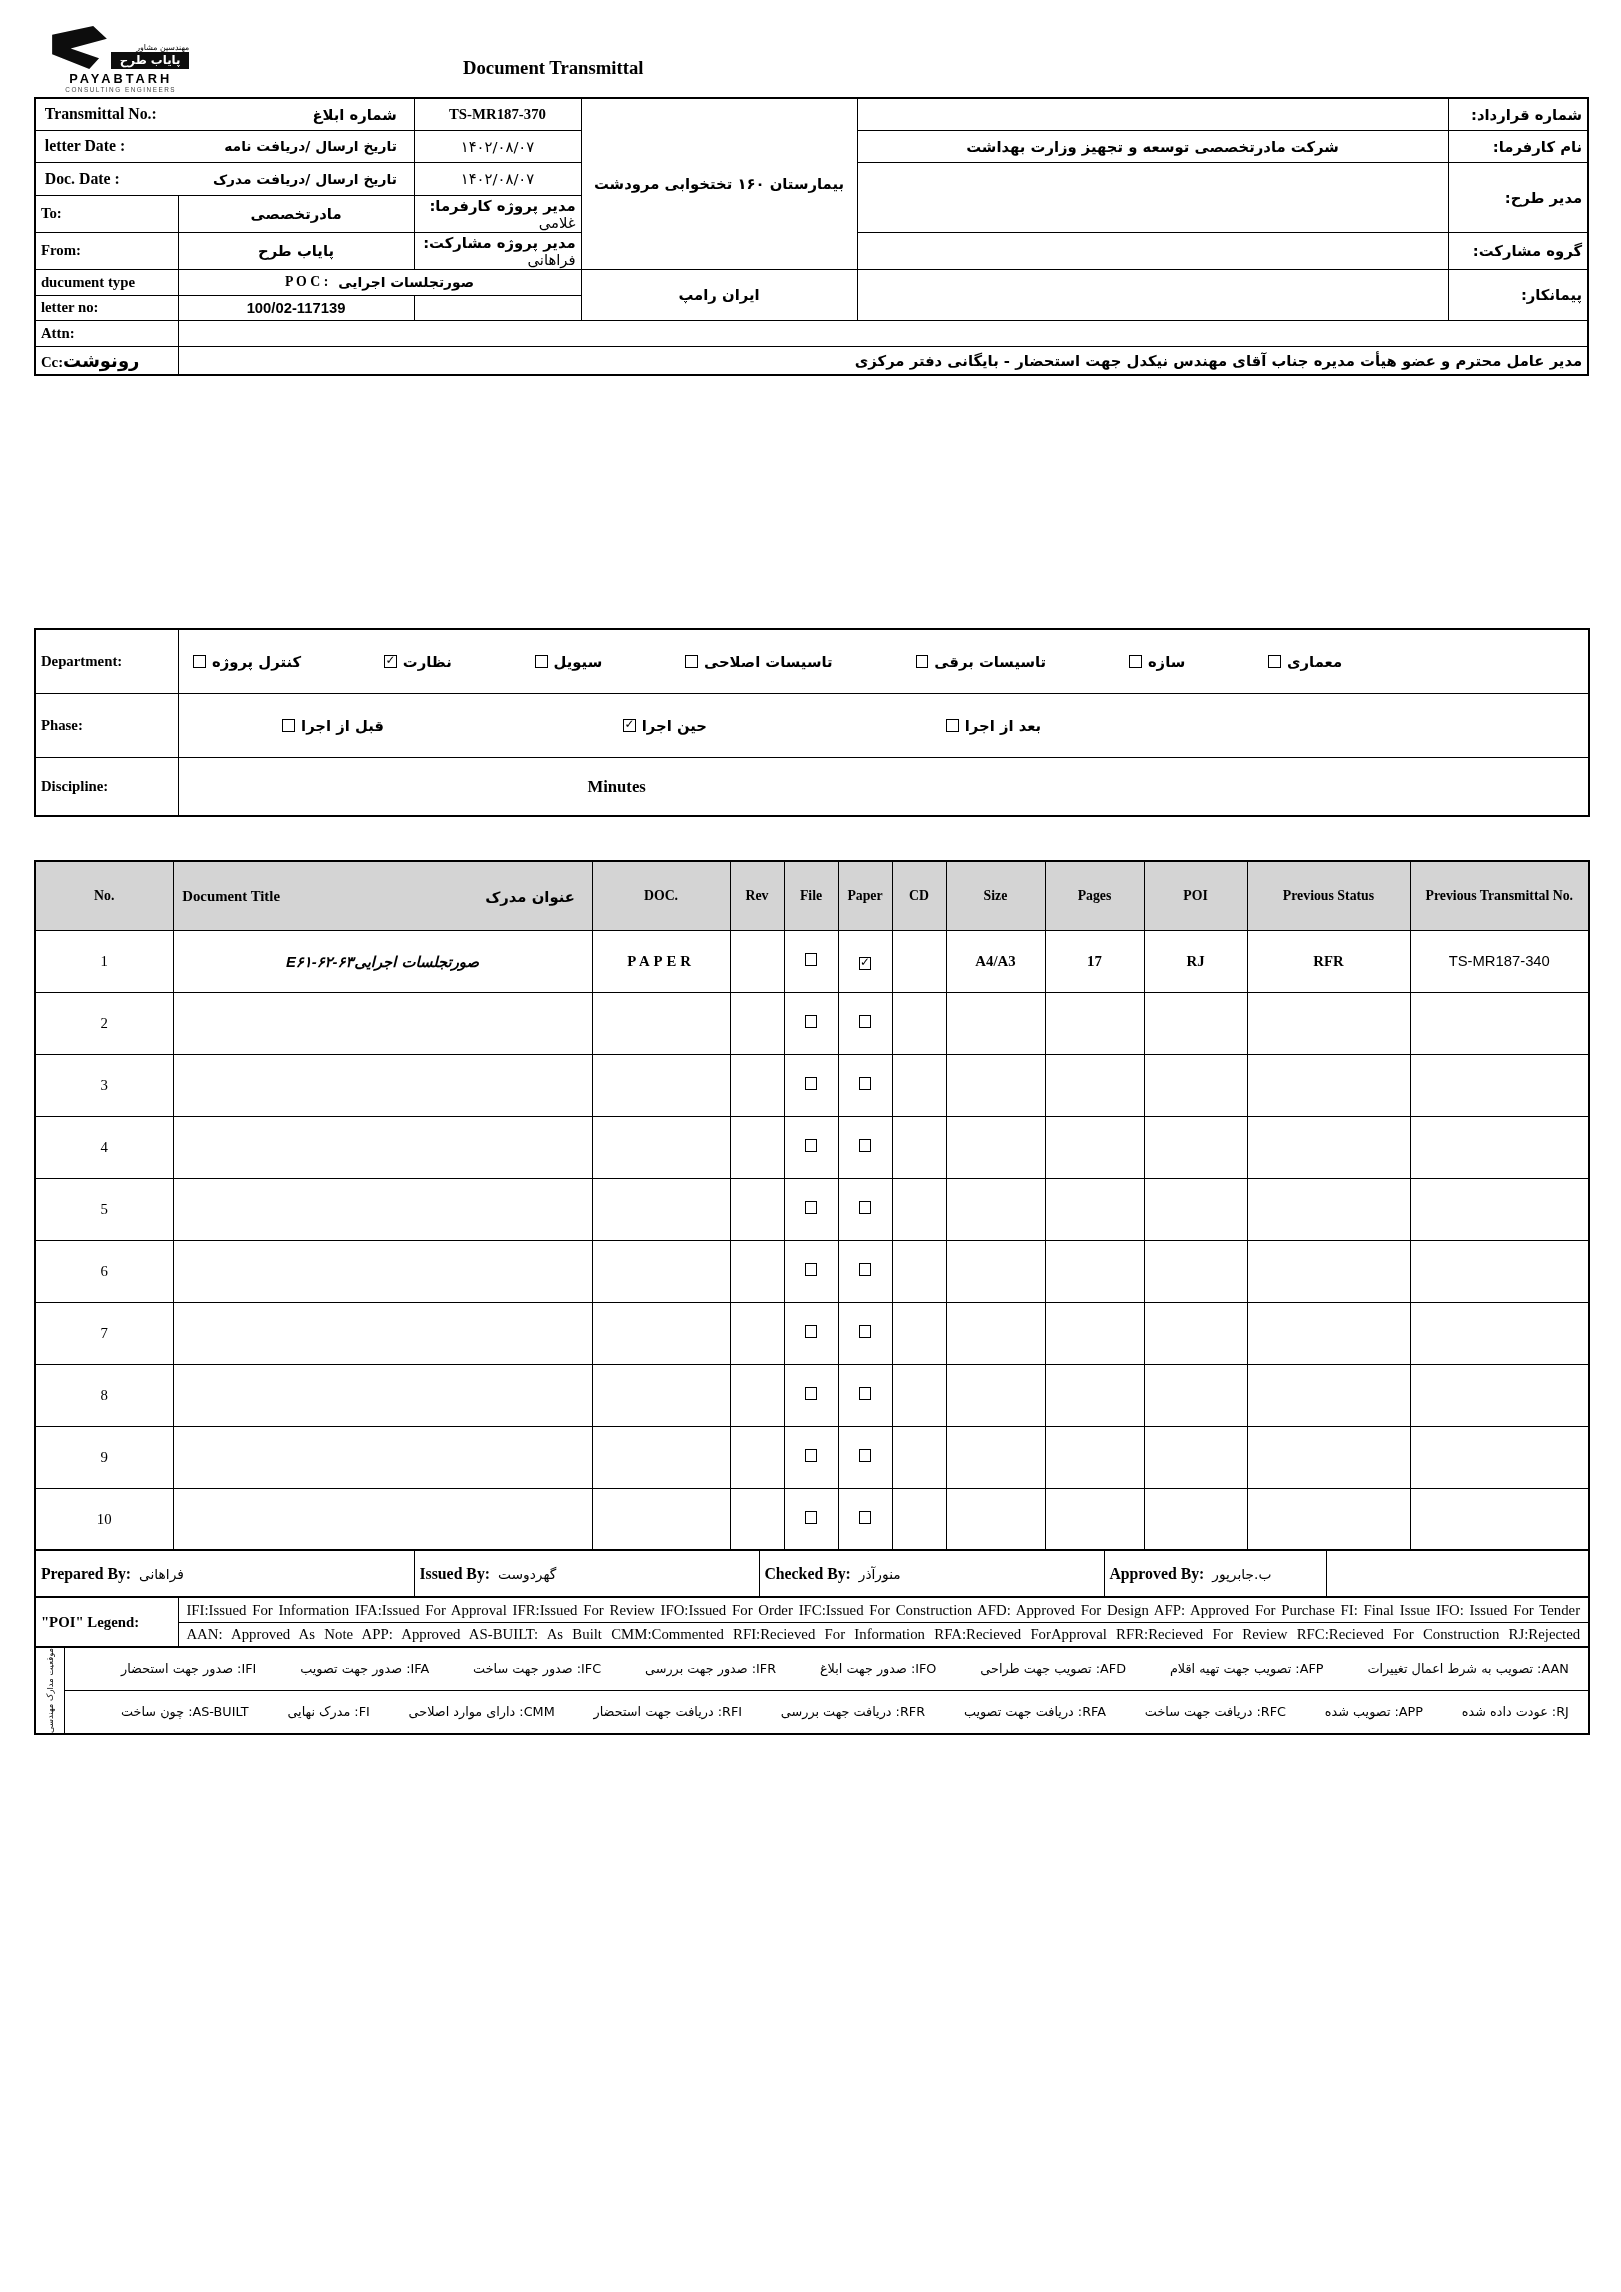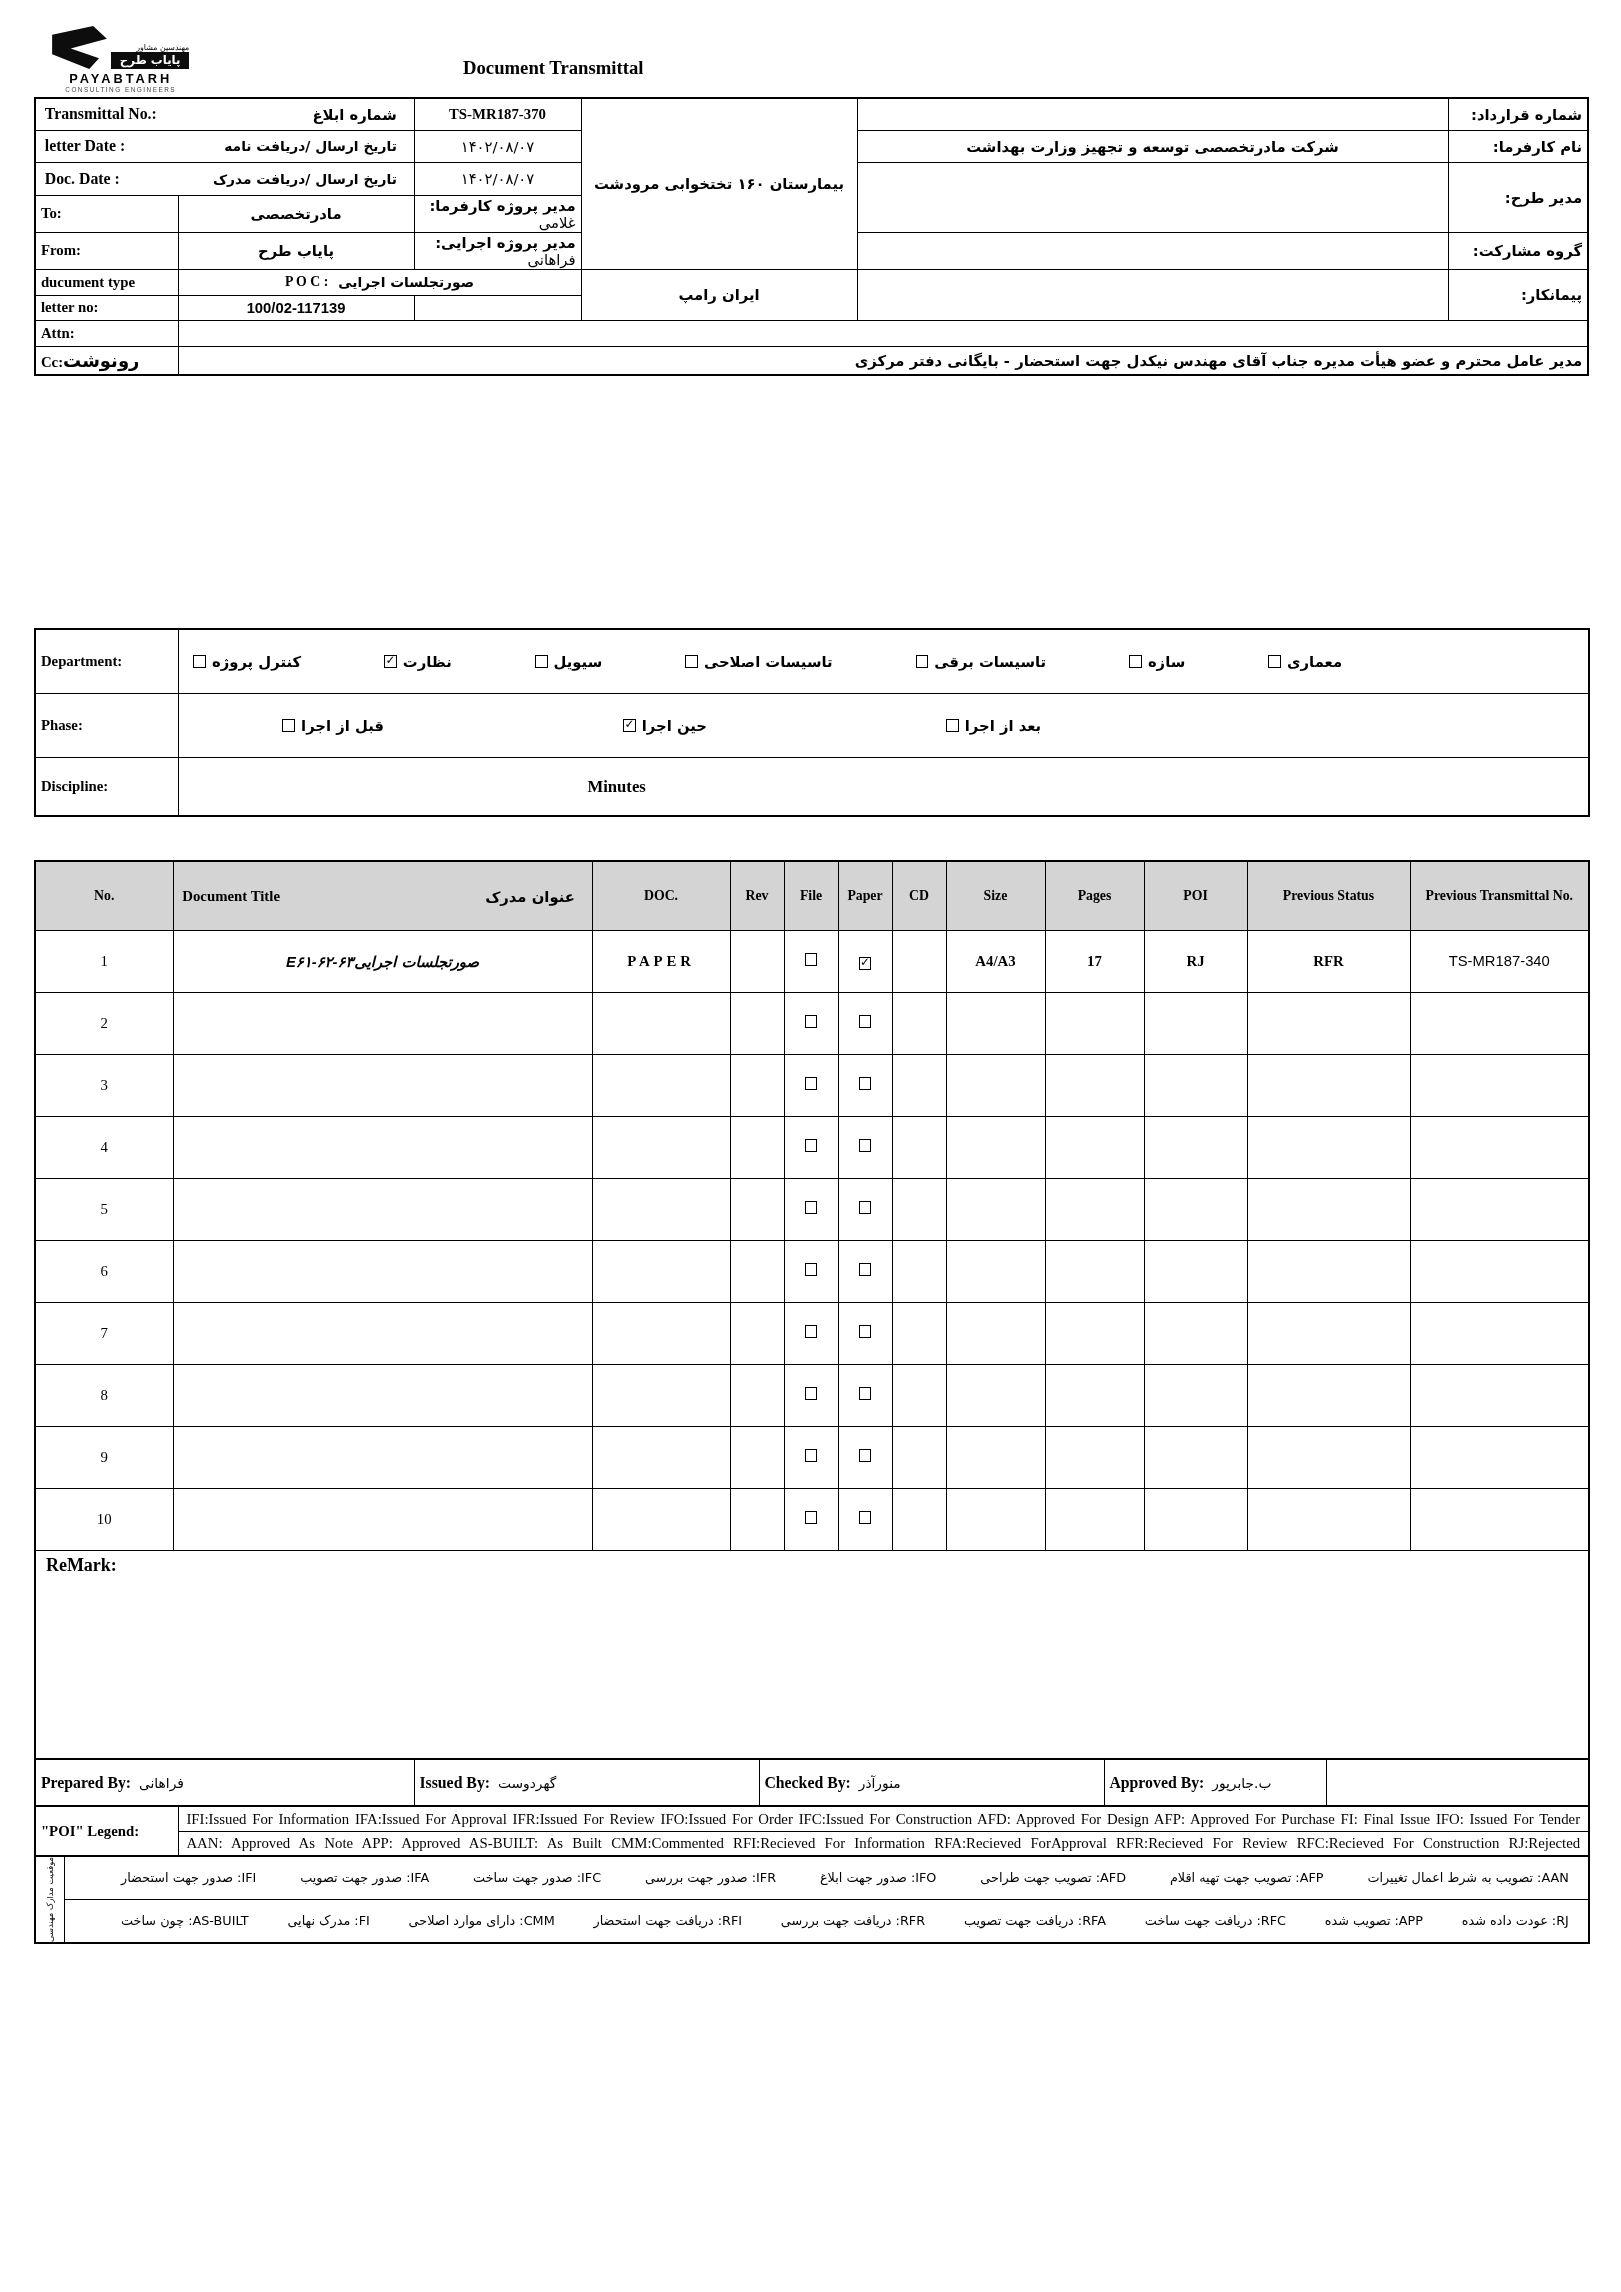--- a/index.html
+++ b/index.html
@@ -162,21 +162,21 @@
       <td class="ctr fa b f15">مادرتخصصی</td>
       <td class="fa f13">
         <span class="b">مدیر پروژه کارفرما:</span>
         <span>غلامی</span>
       </td>
     </tr>
     <tr>
       <td class="b f16">From:</td>
       <td class="ctr fa b f15">پایاب طرح</td>
       <td class="fa f13">
-        <span class="b">مدیر پروژه اجرایی:</span>
+        <span class="b">مدیر پروژه مشارکت:</span>
         <span>فراهانی</span>
       </td>
       <td class="ctr fa f14"></td>
       <td class="fa b f15">گروه مشارکت:</td>
     </tr>
     <tr class="r6">
       <td class="b f15">ducument type</td>
       <td colspan="2">
         <div class="poc-line">
           <span class="b f14">P O C :</span>
@@ -503,25 +503,20 @@
       <td class="ctr"><span class="cb"></span></td>
       <td class="ctr"><span class="cb"></span></td>
       <td class="ctr"></td>
       <td class="ctr"></td>
       <td class="ctr"></td>
       <td class="ctr"></td>
       <td class="ctr"></td>
       <td class="ctr"></td>
     </tr>
 
-    <tr class="rmk">
-      <td colspan="12" class="remark-cell">
-        <span class="b f13">ReMark:</span>
-      </td>
-    </tr>
   </tbody>
     </table>
 
   <table class="t t-sign">
     <colgroup>
       <col style="width:379px">
         <col style="width:345px">
         <col style="width:345px">
       <col style="width:222px">
         <col style="width:263px">

